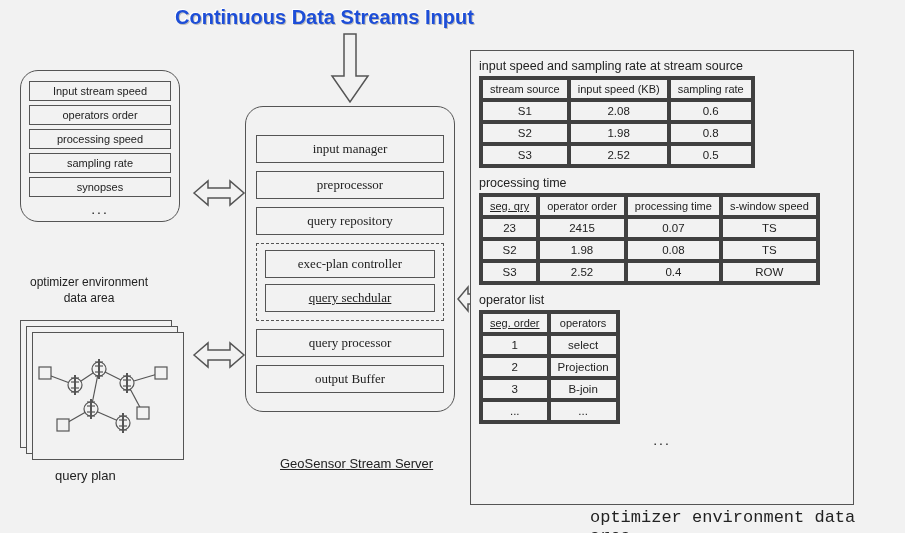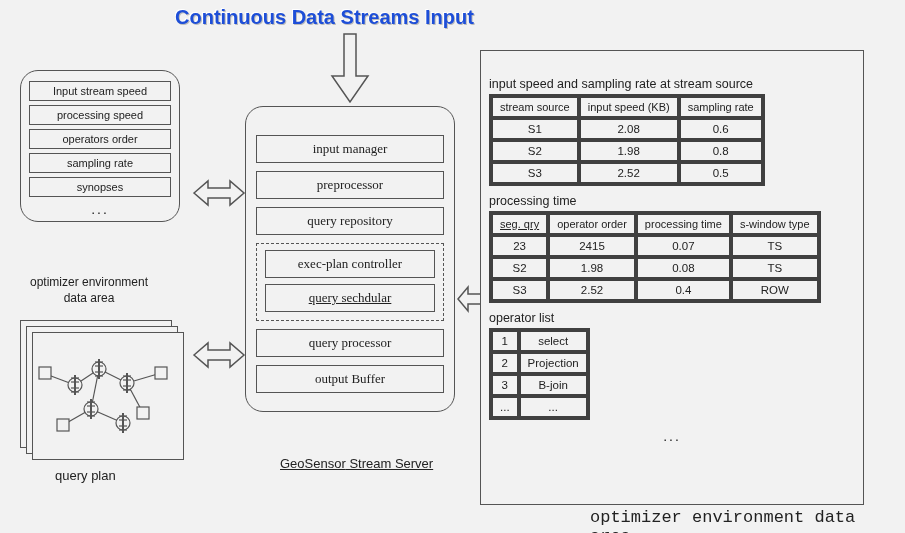--- a/index.html
+++ b/index.html
@@ -108,26 +108,26 @@
   .plan-page.p3 { top: 12px; left: 12px; }
   .query-plan-label {
     position: absolute;
     top: 468px;
     left: 55px;
     font-size: 13px;
   }
   .right-box {
     position: absolute;
     top: 50px;
-    left: 480px;
+    left: 470px;
     width: 384px;
     height: 455px;
     border: 1px solid #555;
     background: #f2f2f2;
-    padding: 24px 8px;
+    padding: 6px 8px;
     font-size: 12px;
   }
   .right-label {
     position: absolute;
     top: 508px;
     left: 590px;
     font-size: 17px;
     font-family: Liberation Mono, monospace;
   }
   .rtable {
@@ -154,22 +154,22 @@
 <body>
 
 <div class="title">Continuous Data Streams Input</div>
 
 <svg class="arrow" style="top:32px;left:330px" width="40" height="72">
   <path d="M14,2 L26,2 L26,44 L38,44 L20,70 L2,44 L14,44 Z" stroke-width="1.5"></path>
 </svg>
 
 <div class="env-box">
   <div class="env-item">Input stream speed</div>
+  <div class="env-item">operators order</div>
   <div class="env-item">processing speed</div>
-  <div class="env-item">operators order</div>
   <div class="env-item">sampling rate</div>
   <div class="env-item">synopses</div>
   <div class="dots">...</div>
 </div>
 <div class="env-label">
   <span>optimizer  environment</span><br>
   <span>data area</span>
 </div>
 
 <svg class="arrow" style="top:178px;left:192px" width="54" height="30">
@@ -280,21 +280,21 @@
   </tbody>
     </table>
 
   <div class="section-title">processing time</div>
   <table class="rtable">
     <tbody>
         <tr>
       <th><span class="underline">seg. qry</span></th>
           <th>operator order</th>
           <th>processing time</th>
-          <th>s-window type</th>
+          <th>s-window speed</th>
     </tr>
     <tr>
           <td>23</td>
           <td>2415</td>
           <td>0.07</td>
           <td>TS</td>
         </tr>
     <tr>
           <td>S2</td>
           <td>1.98</td>
@@ -306,20 +306,24 @@
           <td>2.52</td>
           <td>0.4</td>
           <td>ROW</td>
         </tr>
   </tbody>
     </table>
 
   <div class="section-title">operator list</div>
   <table class="rtable">
     <tbody>
+        <tr>
+      <th><span class="underline">seg. order</span></th>
+          <th>operators</th>
+    </tr>
     <tr>
           <td>1</td>
           <td>select</td>
         </tr>
     <tr>
           <td>2</td>
           <td>Projection</td>
         </tr>
     <tr>
           <td>3</td>

